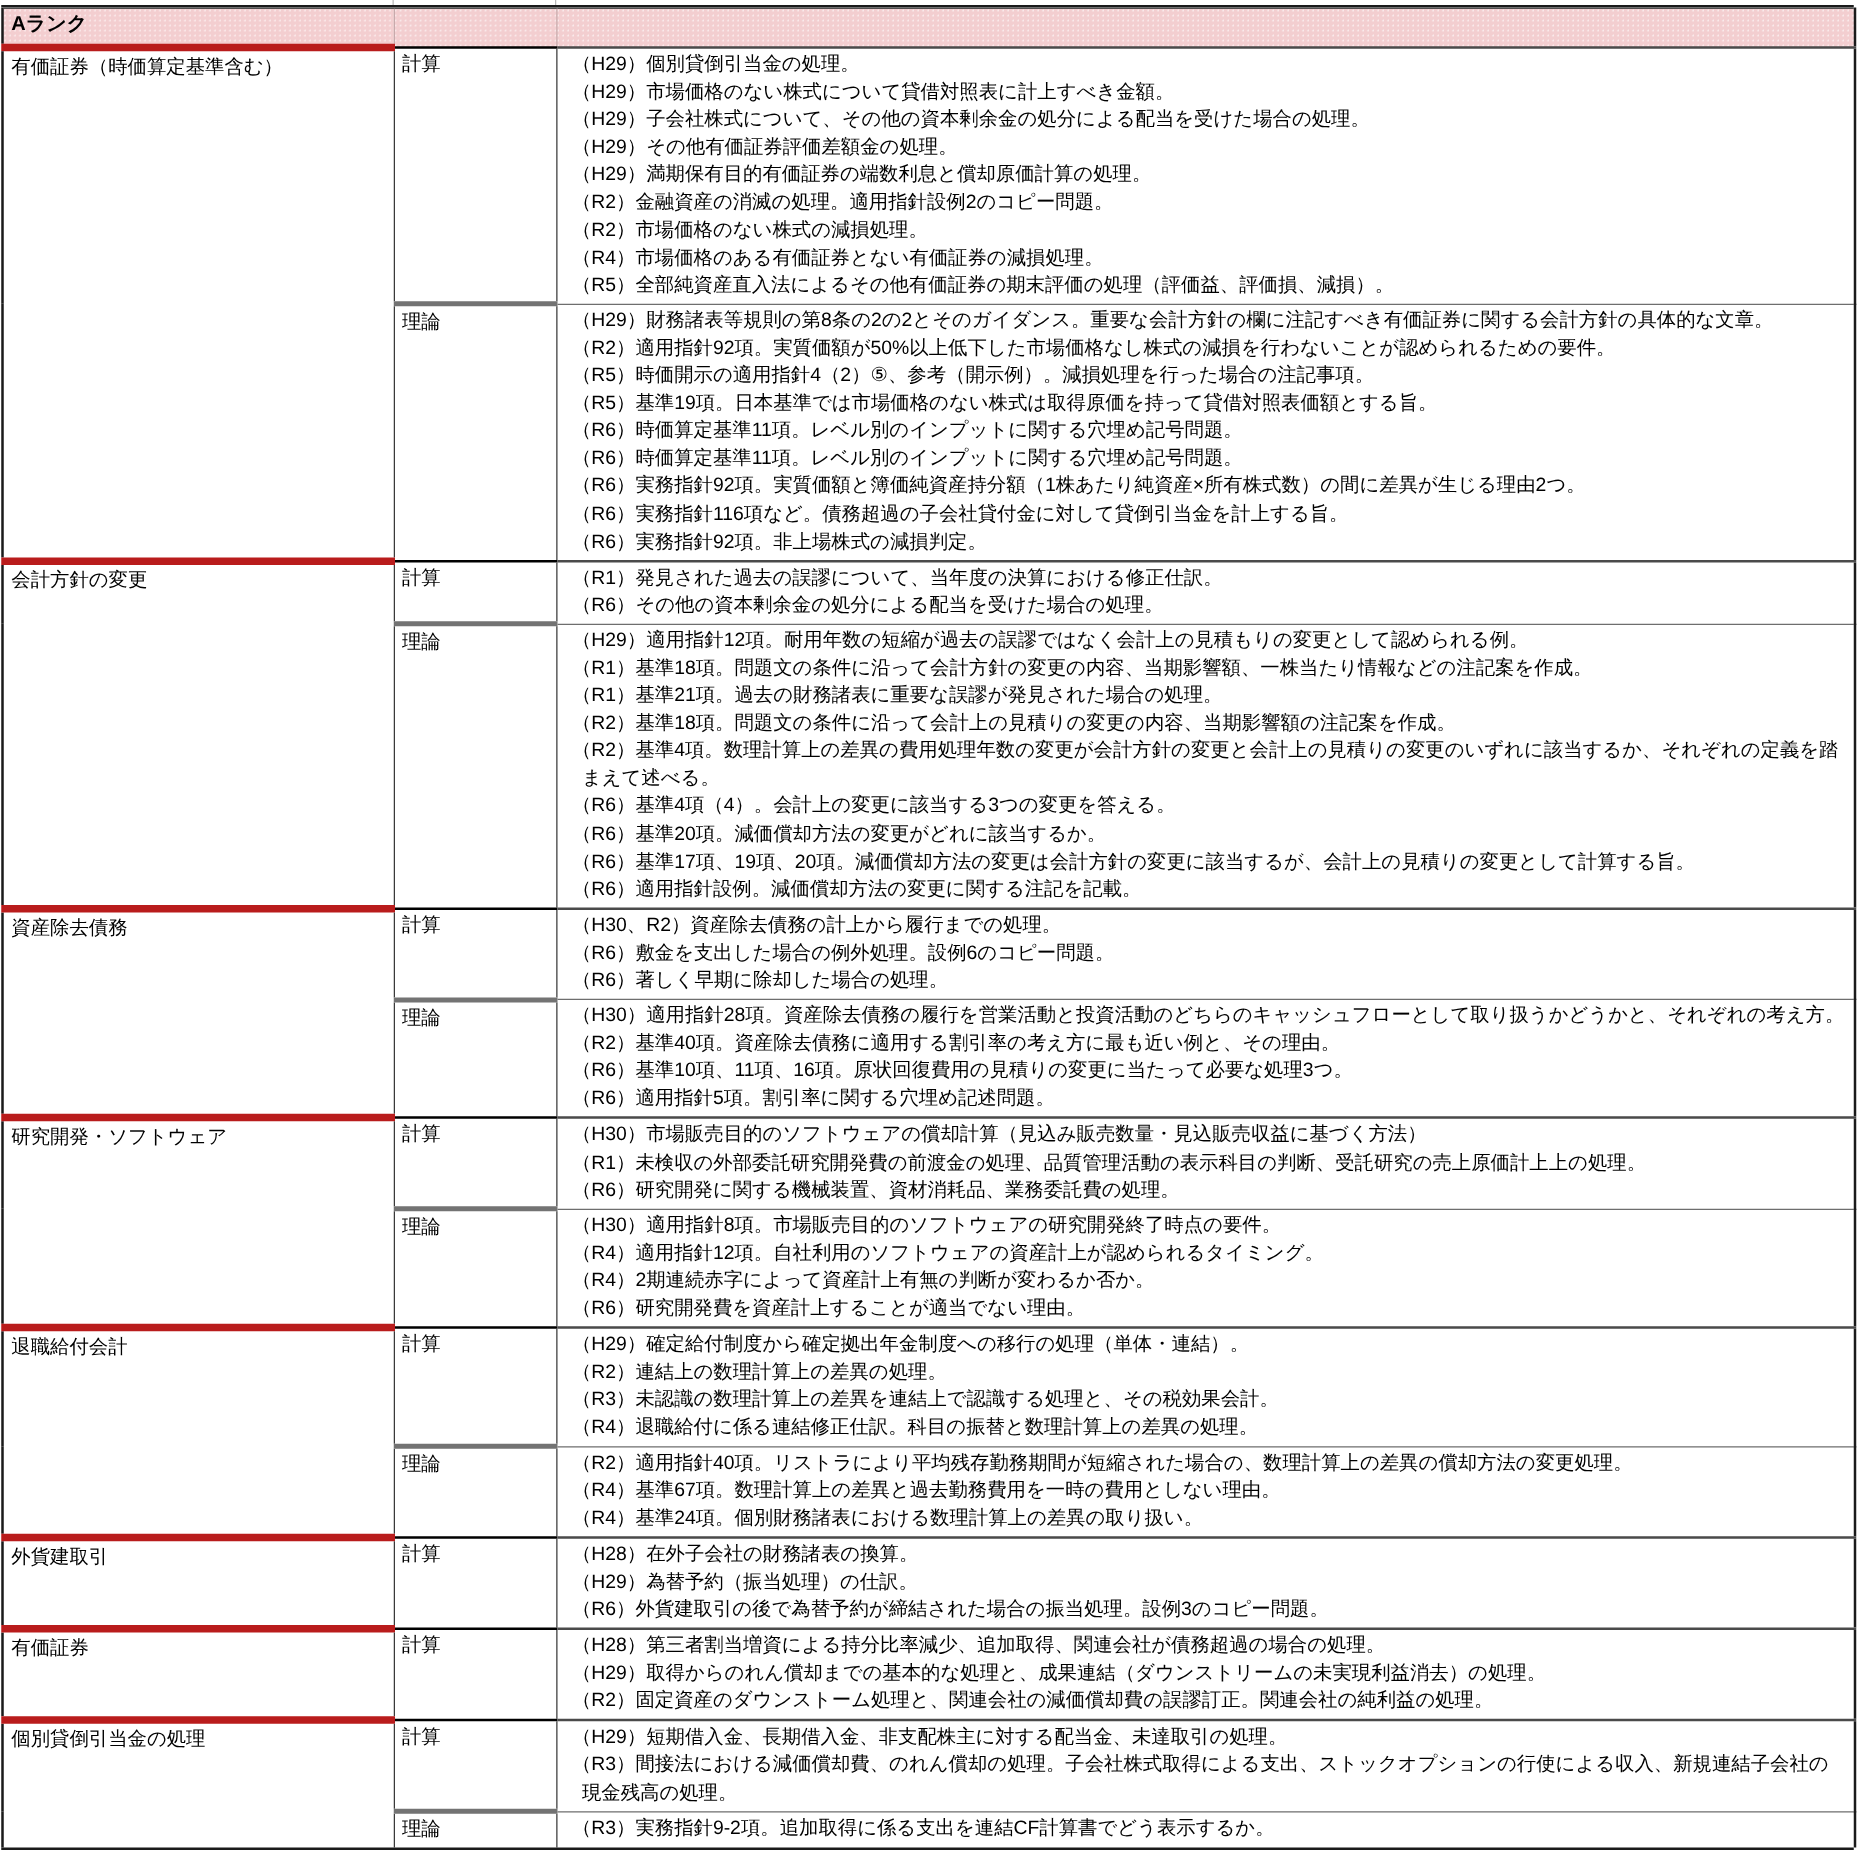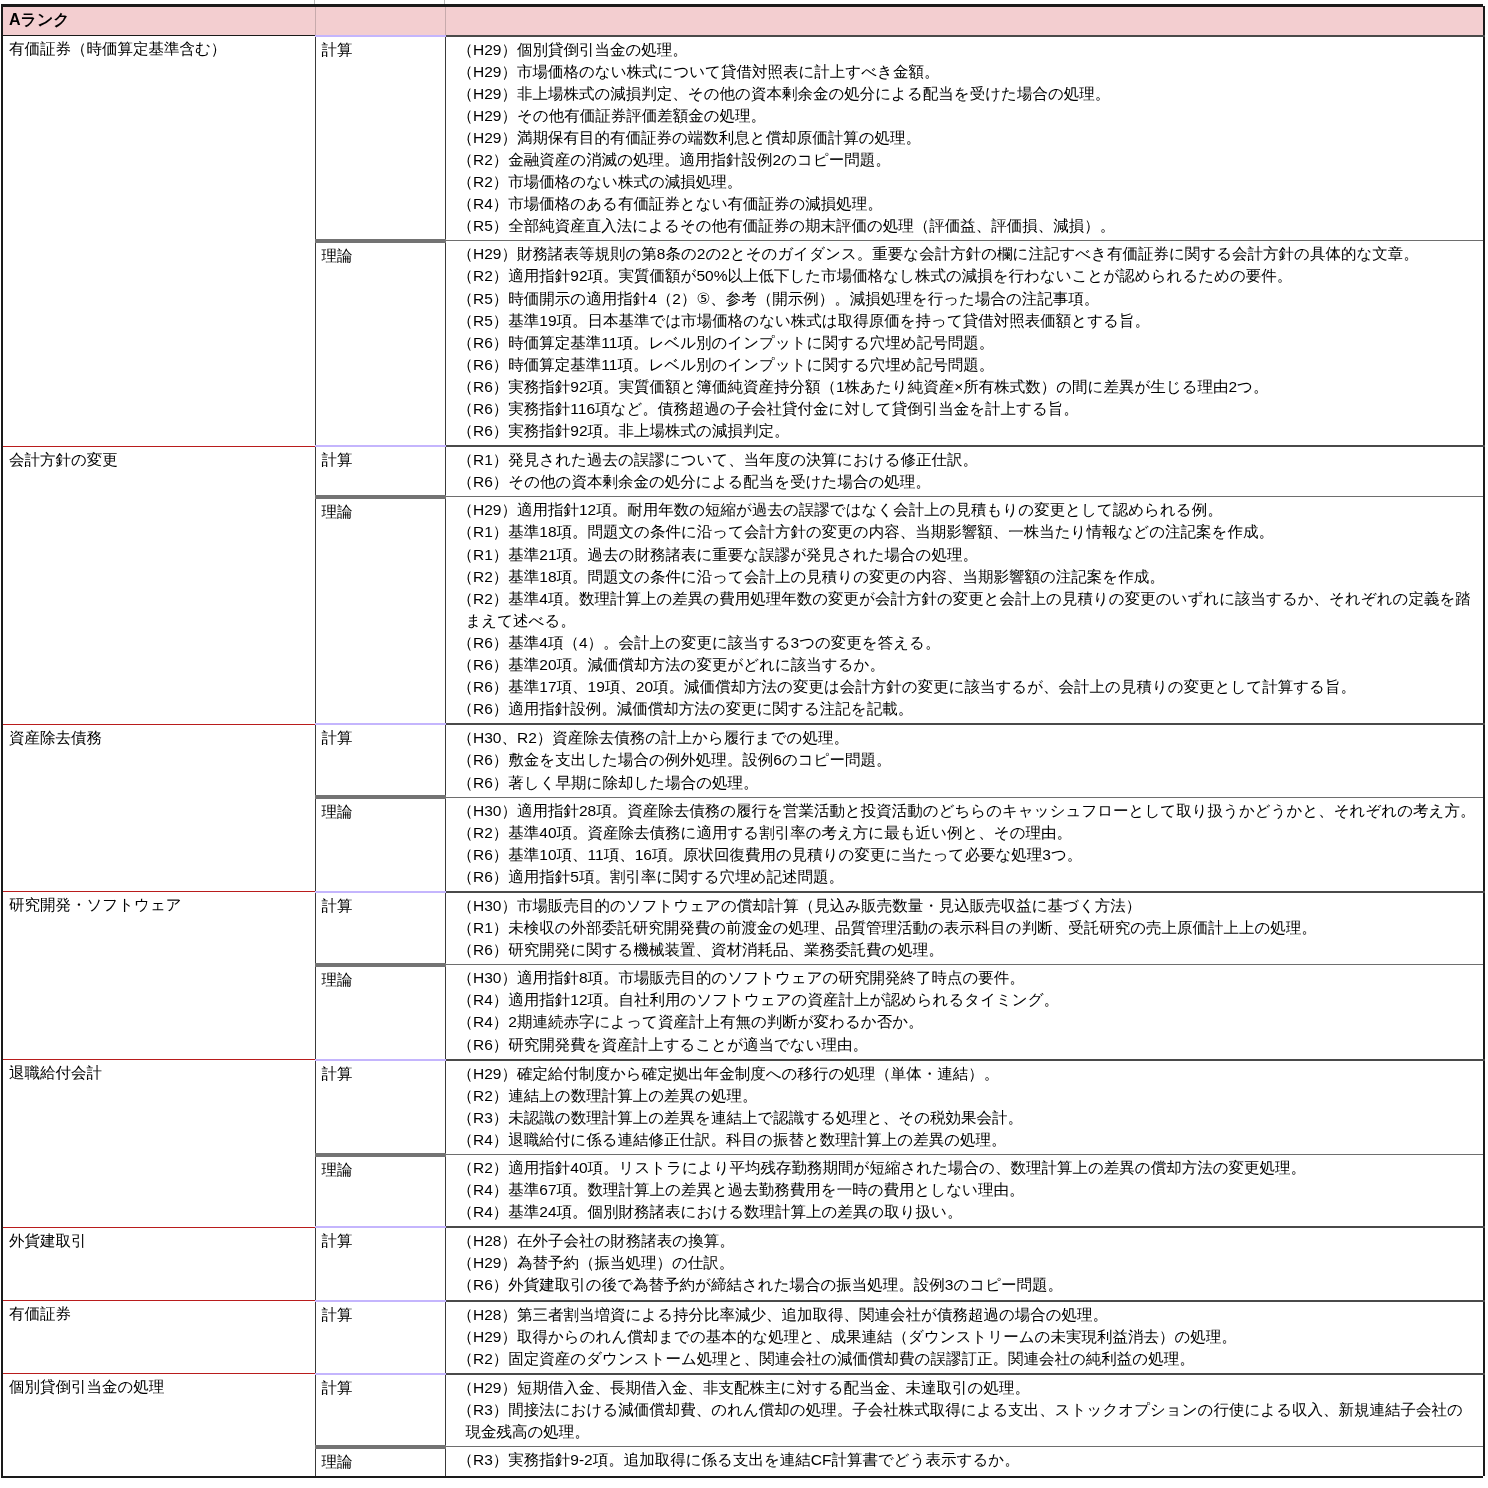--- a/index.html
+++ b/index.html
@@ -77,32 +77,32 @@
     height: 28px;
     line-height: 24px;
     padding-top: 1px;
     border-top: 1px solid #1a1a1a;
     border-bottom: 1px solid #1a1a1a;
   }
   tr.rank-header th.sep-l { border-left: 1px solid #c7aaac; }
 
   
   td.topic {
-    border-top: 1px solid #b91c1c;
+    border-top: 6px solid #b91c1c;
     border-right: 1px solid #3a3a3a;
     white-space: nowrap;
   }
 
   
   td.kind {
     border-top: 4px solid #737373;
     border-right: 1px solid #3a3a3a;
     white-space: nowrap;
   }
-  td.kind.first-of-topic { border-top: 2px solid #c4b5fd; }
+  td.kind.first-of-topic { border-top: 2px solid #000000; }
 
   
   td.detail {
     border-top: 1px solid #6e6e6e;
   }
   td.detail.first-of-topic { border-top: 2px solid #4a4a4a; }
 
   .detail-line {
     display: block;
     text-indent: 0;
@@ -141,21 +141,21 @@
         <th class="sep-l"></th>
       </tr>
     </thead>
     <tbody id="grid-body">
         <tr>
           <td class="topic" rowspan="2">有価証券（時価算定基準含む）</td>
           <td class="kind first-of-topic">計算</td>
           <td class="detail first-of-topic">
             <span class="detail-line">（H29）個別貸倒引当金の処理。</span>
             <span class="detail-line">（H29）市場価格のない株式について貸借対照表に計上すべき金額。</span>
-            <span class="detail-line">（H29）非上場株式の減損判定、その他の資本剰余金の処分による配当を受けた場合の処理。</span>
+            <span class="detail-line">（H29）子会社株式について、その他の資本剰余金の処分による配当を受けた場合の処理。</span>
             <span class="detail-line">（H29）その他有価証券評価差額金の処理。</span>
             <span class="detail-line">（H29）満期保有目的有価証券の端数利息と償却原価計算の処理。</span>
             <span class="detail-line">（R2）金融資産の消滅の処理。適用指針設例2のコピー問題。</span>
             <span class="detail-line">（R2）市場価格のない株式の減損処理。</span>
             <span class="detail-line">（R4）市場価格のある有価証券とない有価証券の減損処理。</span>
             <span class="detail-line">（R5）全部純資産直入法によるその他有価証券の期末評価の処理（評価益、評価損、減損）。</span>
           </td>
         </tr>
         <tr>
           <td class="kind">理論</td>

